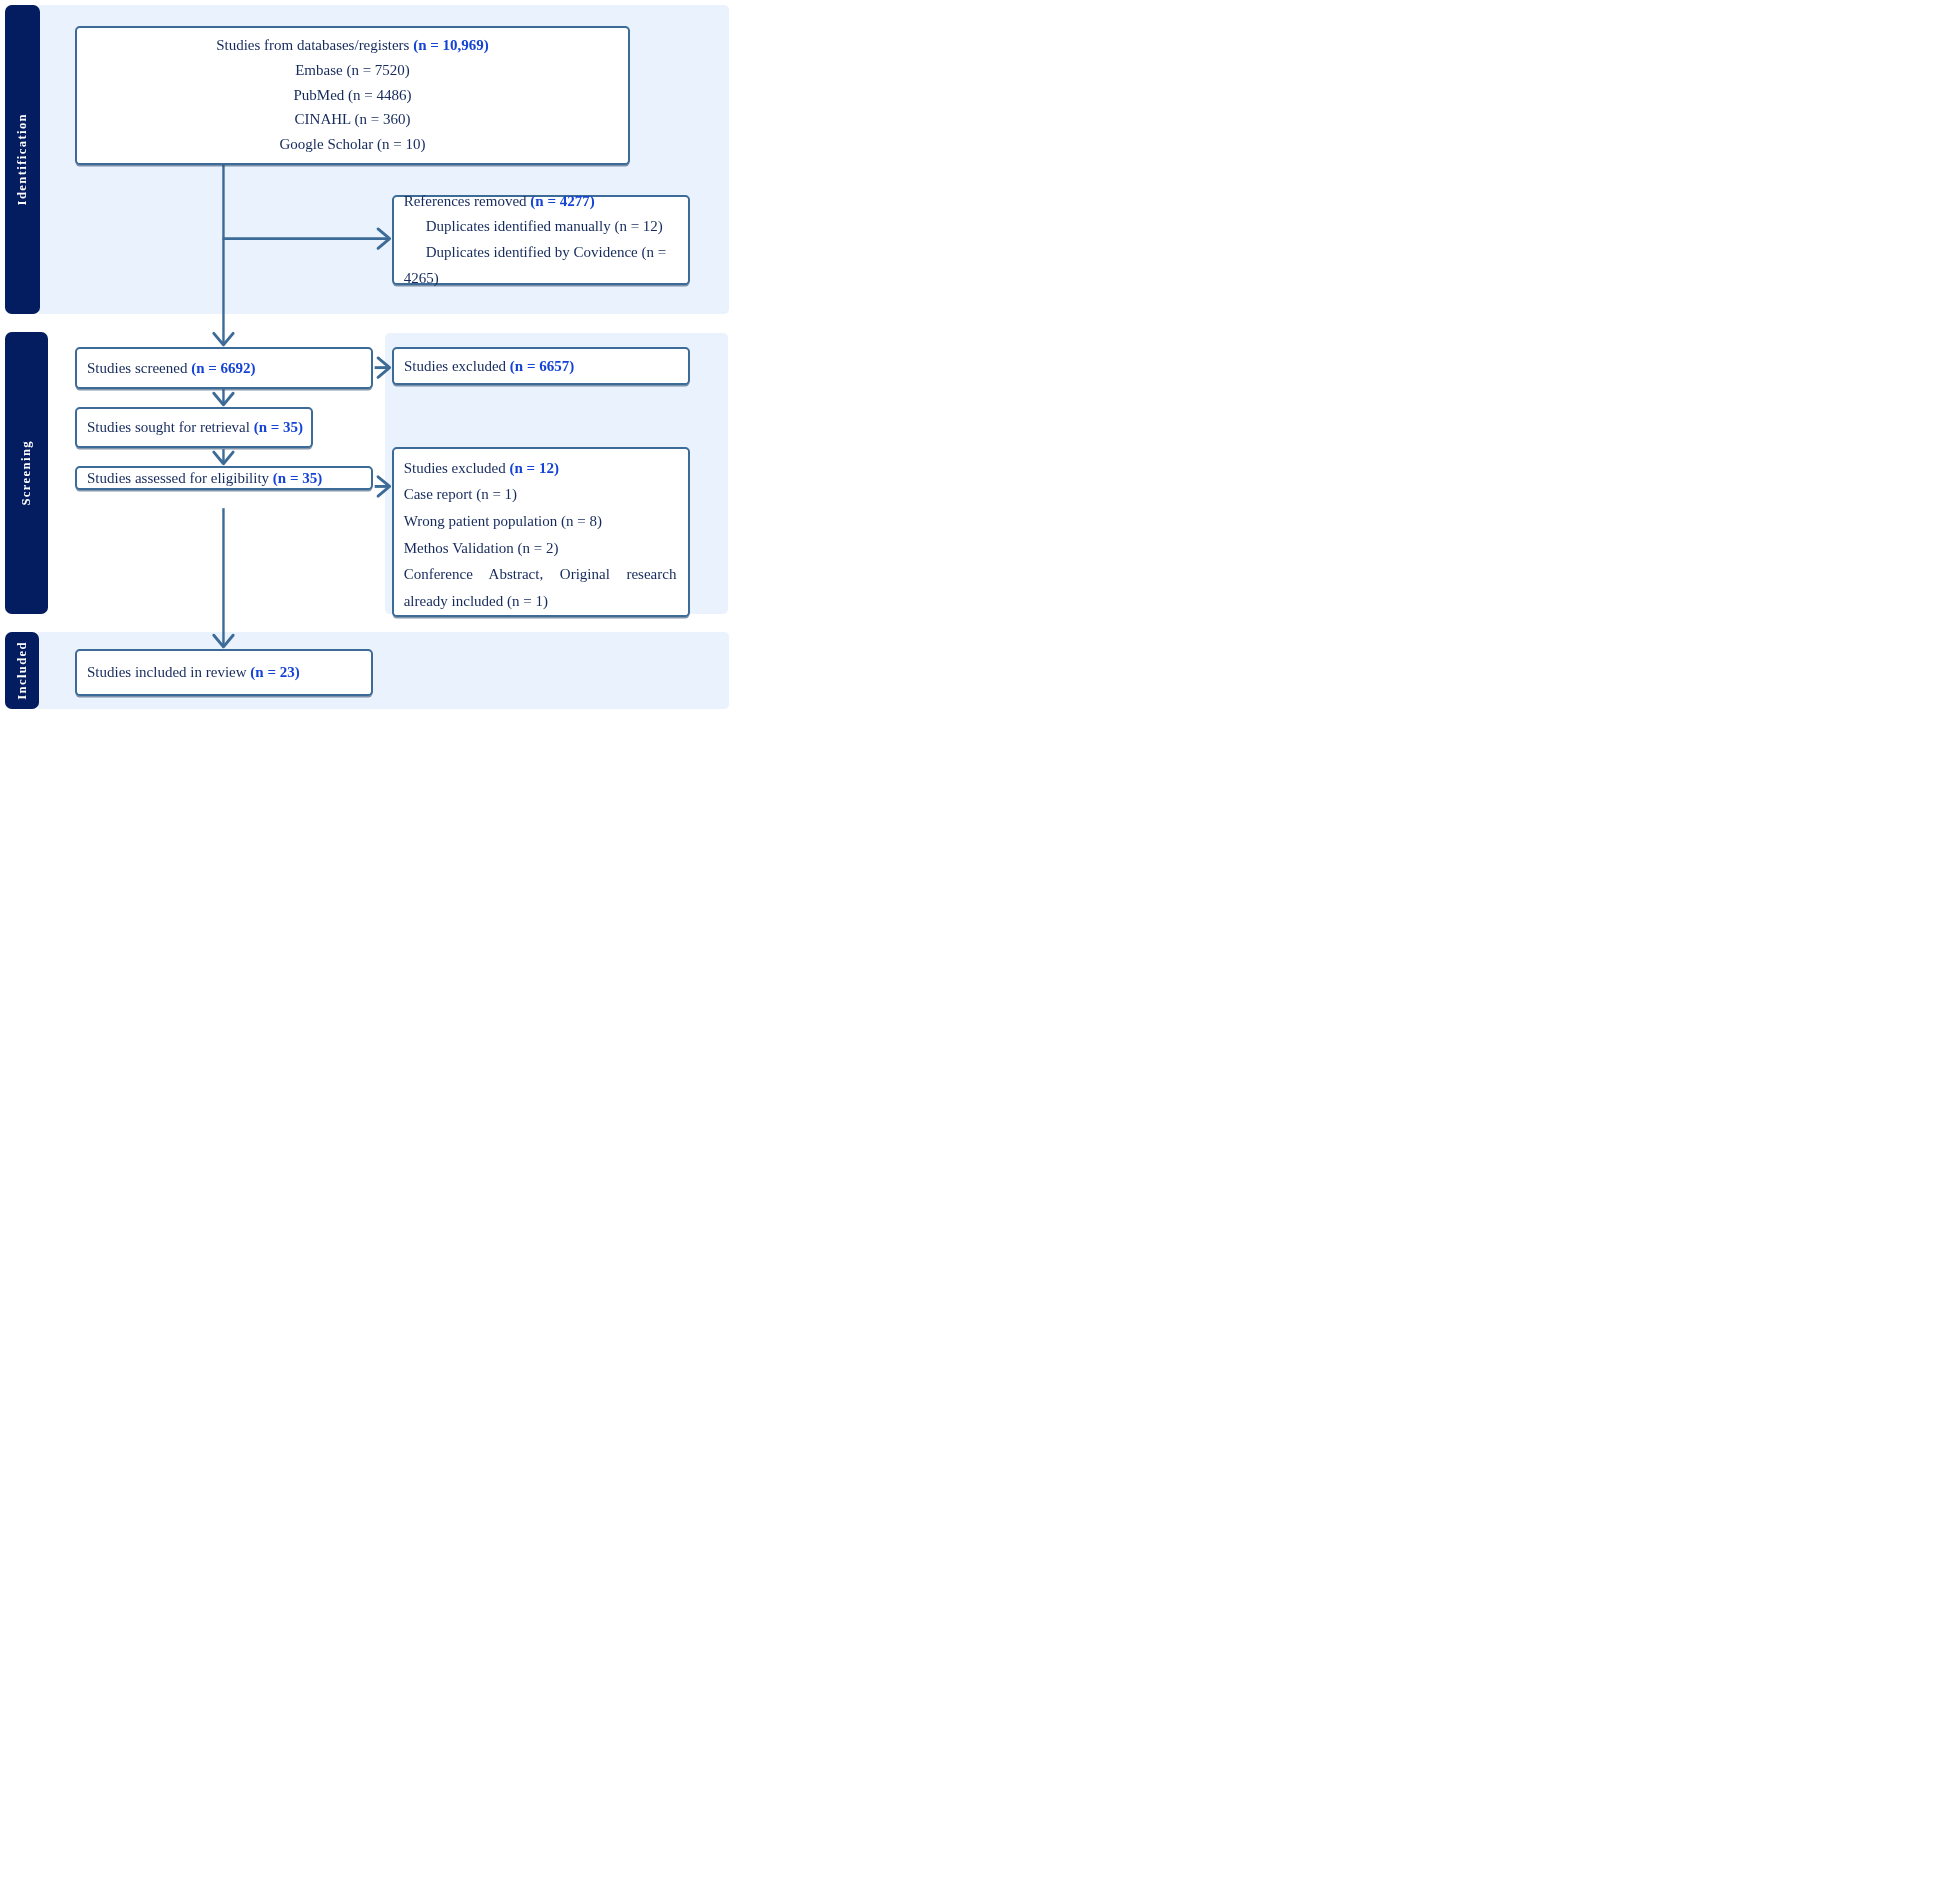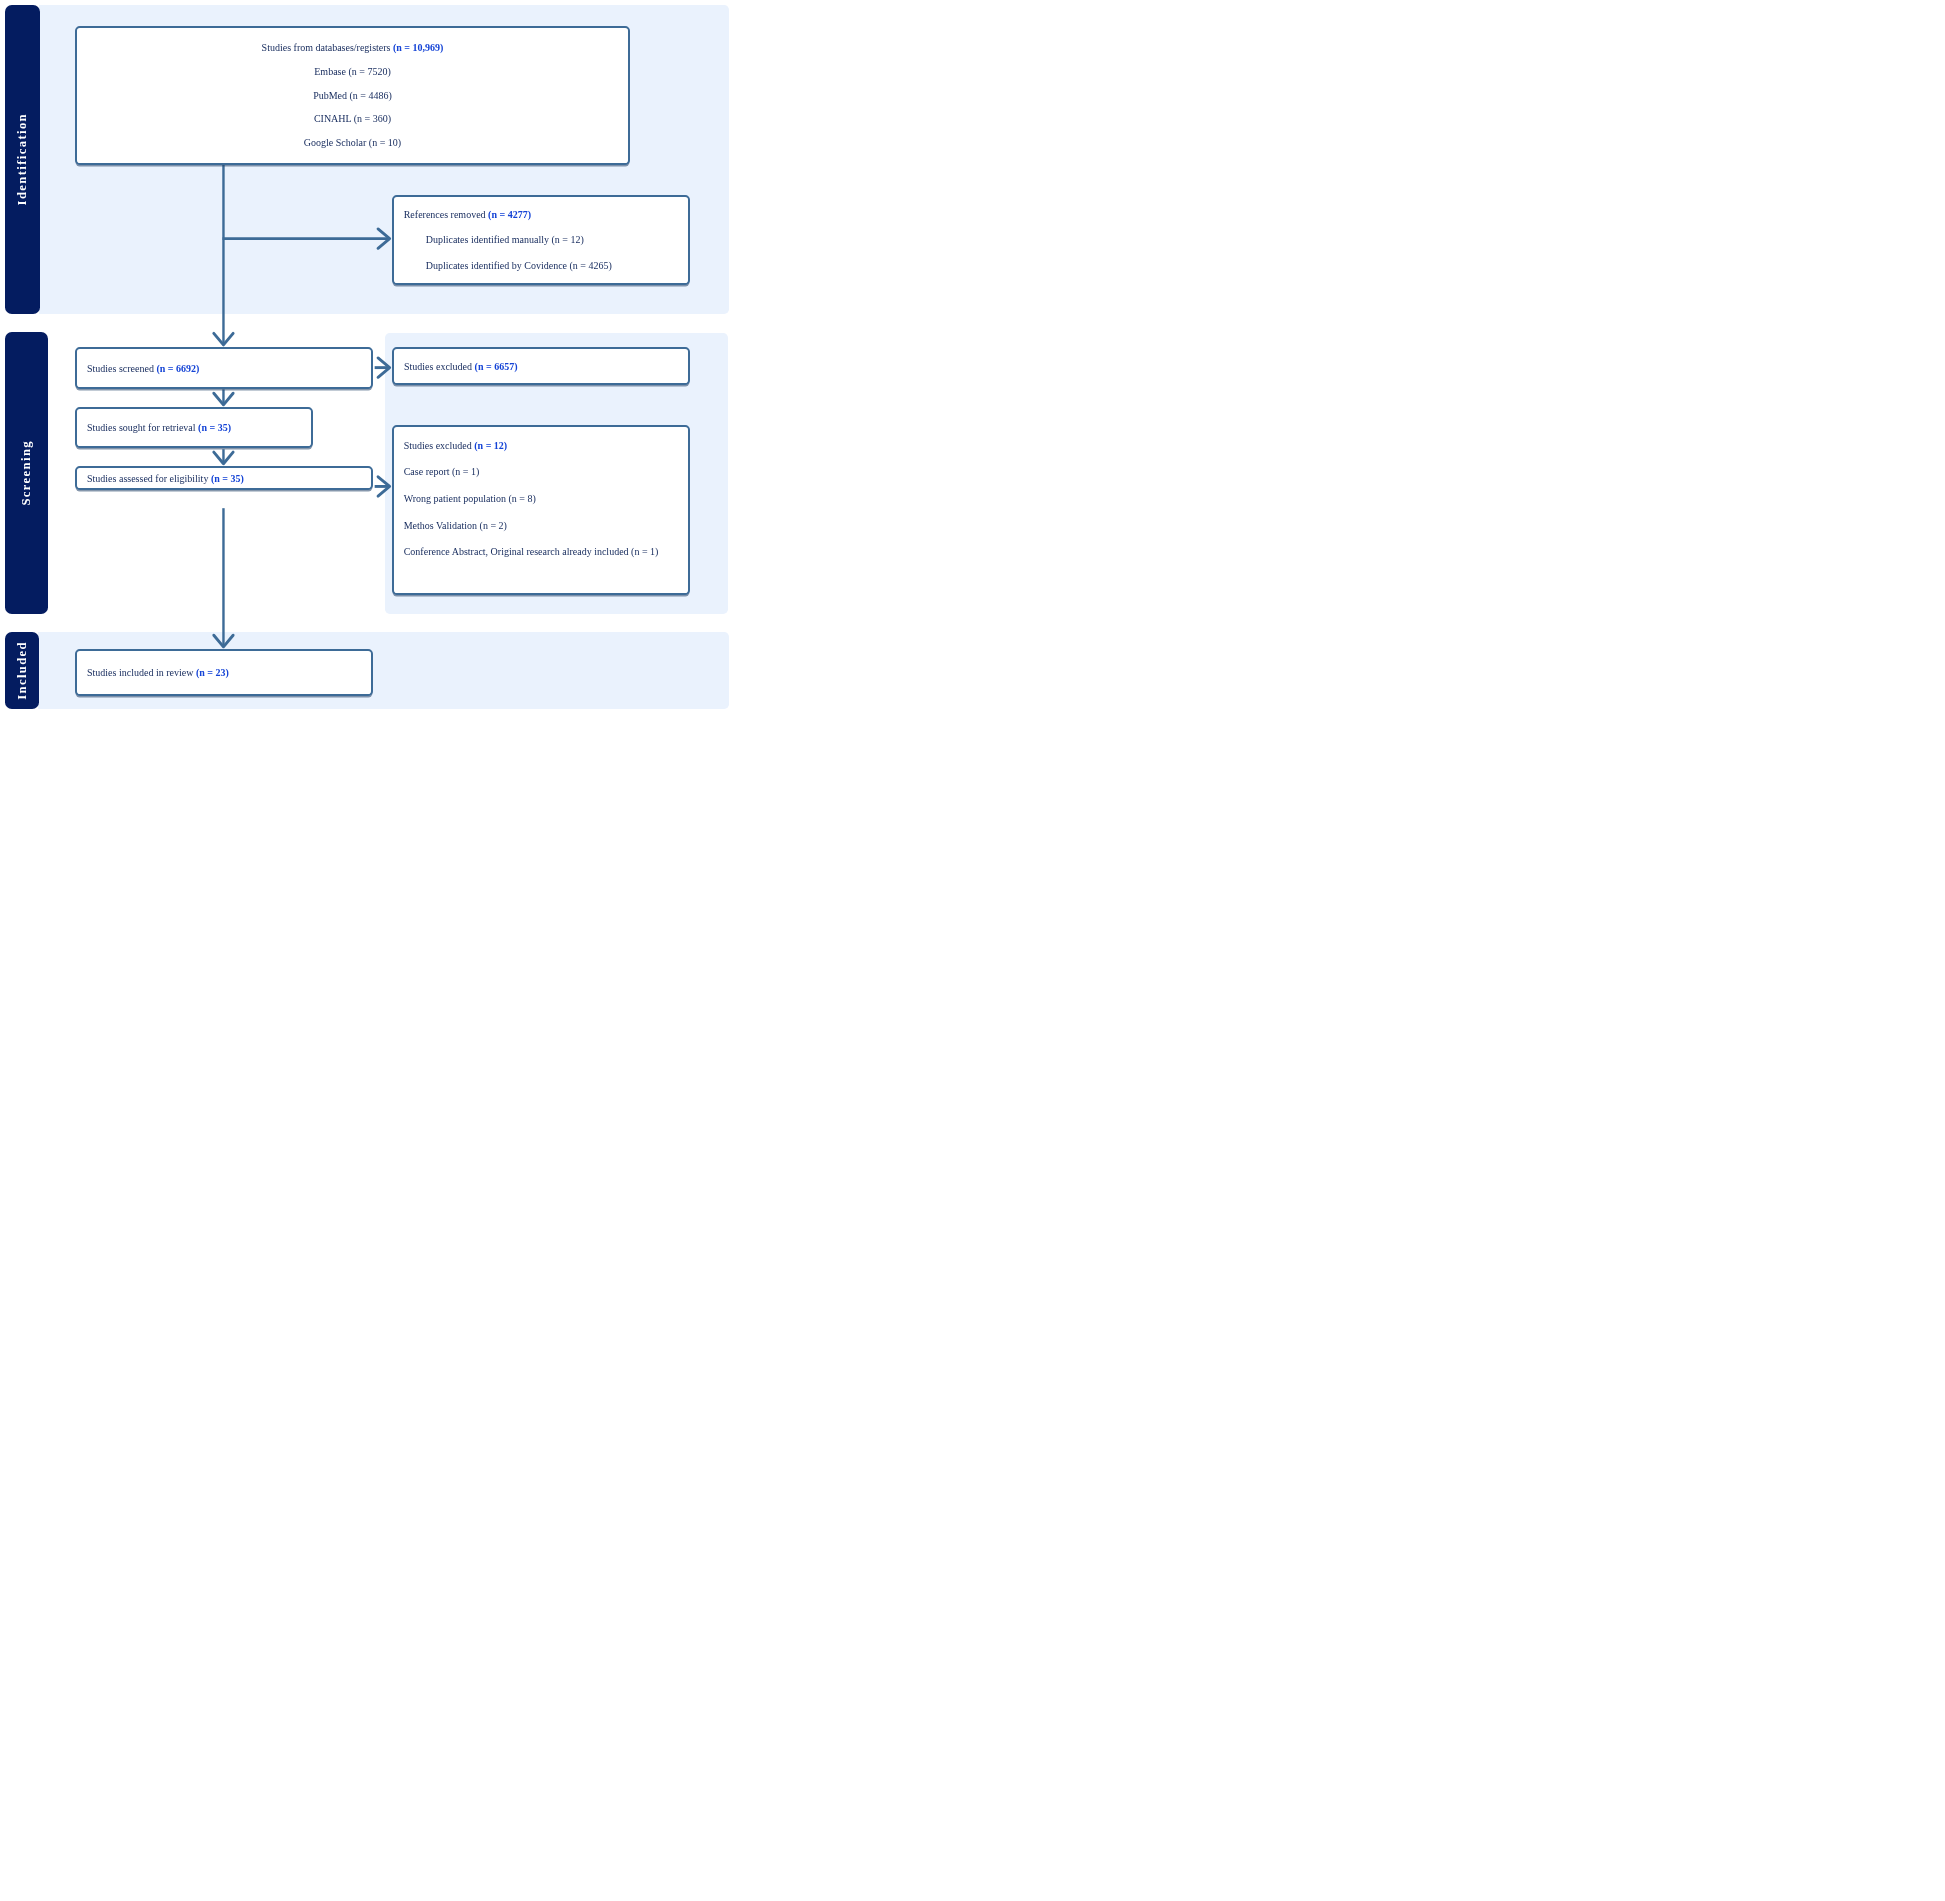--- a/index.html
+++ b/index.html
@@ -49,21 +49,21 @@
 
   
   .fbox {
     position: absolute;
     background: #ffffff;
     border: 2.4px solid #3d6b97;
     border-radius: 4.8px;
     box-sizing: border-box;
     box-shadow: 0 1.9px 0 -0.5px rgba(35, 66, 103, 0.55);
     color: #152a5c;
-    font-size: 10px;
+    font-size: 15px;
   }
   .fbox .nblue { color: #1443d6; font-weight: bold; }
 
   #box-databases {
     left: 75px; top: 25.6px; width: 555px; height: 139px;
     display: flex; flex-direction: column; justify-content: space-evenly;
     text-align: center; padding: 1.9px 4.8px;
   }
   #box-refs-removed {
     left: 392px; top: 195px; width: 298px; height: 90px;
@@ -74,21 +74,21 @@
 
   .single-line-box {
     display: flex; align-items: center;
     padding-left: 10px; padding-right: 4.8px;
   }
   #box-screened  { left: 75px; top: 347px;  width: 298px; height: 42px; }
   #box-excluded-screened { left: 392px; top: 347px; width: 298px; height: 38px; }
   #box-sought    { left: 75px; top: 407px;  width: 238px; height: 41px; }
   #box-assessed  { left: 75px; top: 466px;  width: 298px; height: 24px; }
   #box-excluded-assessed {
-    left: 392px; top: 425px; width: 298px; height: 170px;
+    left: 392px; top: 447px; width: 298px; height: 170px;
     padding: 5.8px 11.6px 0 9.7px; line-height: 26.6px;
   }
   #box-excluded-assessed .reason-wrap { text-align: justify; }
   #box-included { left: 75px; top: 649px; width: 298px; height: 47px; }
 
   
   #arrow-layer {
     position: absolute;
     left: 0; top: 0;
     width: 730px; height: 713px;

